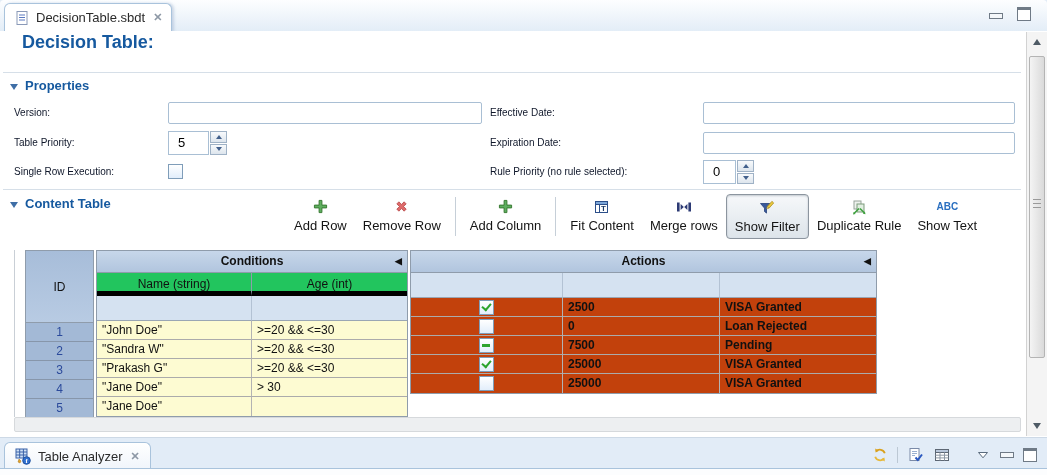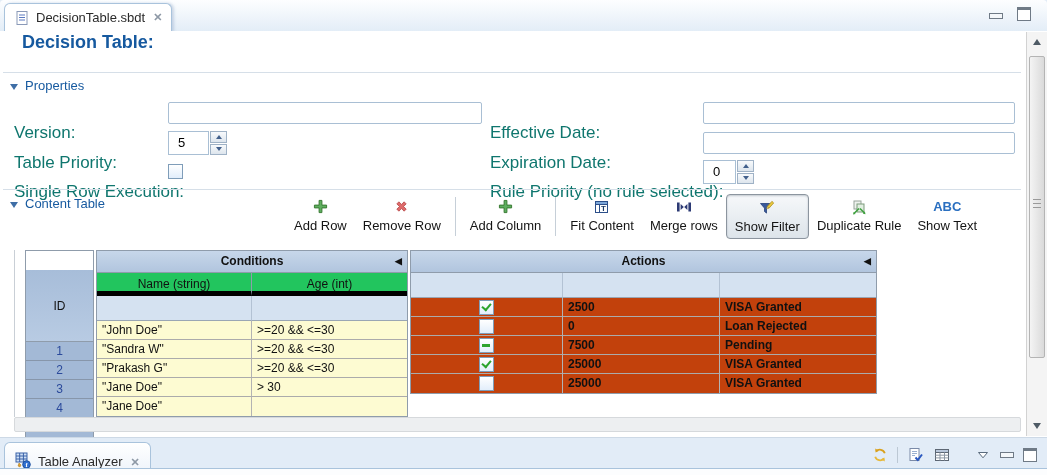--- a/index.html
+++ b/index.html
@@ -16,25 +16,25 @@
   .tab-close{font-size:11px;color:#8e99a6;font-weight:bold;margin-left:2px;cursor:default;}
   .win-btns{position:absolute;right:16px;top:7px;display:flex;gap:14px;align-items:center;}
   .minbtn{width:12px;height:4px;border:1px solid #6f7a86;background:#f4f7fa;margin-top:3px;}
   .maxbtn{width:12px;height:10px;border:1px solid #6f7a86;border-top:3px solid #6f7a86;background:#fff;}
 
   
   .editor-content{position:absolute;left:0;top:31px;width:1047px;height:406px;background:#fff;}
   .page-title{position:absolute;left:9px;top:32px;font-size:18px;font-weight:bold;color:#16599f;margin-left:13px;}
   .hsep{position:absolute;left:3px;width:1018px;height:1px;background:#d6dfe8;}
   .section-hdr{position:absolute;left:10px;display:flex;align-items:center;gap:7px;
-    font-size:13px;font-weight:normal;color:#16599f;cursor:default;}
+    font-size:13px;font-weight:bold;color:#16599f;cursor:default;}
   .tri-down{width:0;height:0;border-left:4px solid transparent;border-right:4px solid transparent;
     border-top:6px solid #3f6ea6;margin-top:2px;}
 
-  .flabel{position:absolute;font-size:17px;color:#0f766e;height:22px;line-height:22px;white-space:nowrap;margin-top:20px;}
+  .flabel{position:absolute;font-size:10px;color:#0f172a;height:22px;line-height:22px;white-space:nowrap;}
   .tinput{position:absolute;height:20px;border:1px solid #a9bfd4;border-radius:2px;background:#fff;
     font-family:"Liberation Sans",sans-serif;font-size:13px;padding:0 4px;box-sizing:content-box;}
   .spin{position:absolute;display:flex;height:24px;}
   .spin-box{border:1px solid #a9bfd4;background:#fff;font-size:13px;line-height:22px;padding-left:9px;}
   .spin-btns{display:flex;flex-direction:column;margin-left:1px;}
   .spin-up,.spin-dn{width:15px;height:11px;border:1px solid #9fb2c6;background:linear-gradient(#f8fafc,#dde5ed);
     display:flex;align-items:center;justify-content:center;}
   .spin-dn{margin-top:1px;}
   .arr-up{width:0;height:0;border-left:3px solid transparent;border-right:3px solid transparent;border-bottom:4px solid #42608c;}
   .arr-dn{width:0;height:0;border-left:3px solid transparent;border-right:3px solid transparent;border-top:4px solid #42608c;}
@@ -46,62 +46,62 @@
   .cb-indeterminate::after{content:"";position:absolute;left:2px;top:5px;width:8px;height:3px;background:#2da42d;}
 
   
   .toolbar{position:absolute;left:286px;top:194px;height:45px;display:flex;align-items:stretch;}
   .titem{display:flex;flex-direction:column;align-items:center;gap:3px;padding:4px 8px 2px 8px;
     font-size:13px;color:#141414;white-space:nowrap;cursor:default;}
   .titem .ticon{width:17px;height:17px;display:flex;align-items:center;justify-content:center;}
   .titem.pressed{border:1px solid #8c959f;border-radius:4px;background:linear-gradient(#f6f8fa,#dde4ea);
     box-shadow:inset 0 1px 2px rgba(40,60,80,.25);}
   .tsep{width:1px;background:#c6cfd8;margin:3px 6px;}
-  .abc{font-size:13px;font-weight:bold;color:#2a6fc0;letter-spacing:0;}
+  .abc{font-size:10px;font-weight:bold;color:#2a6fc0;letter-spacing:0;}
 
   
   .tbl{position:absolute;font-size:12px;color:#111;}
   .blk{position:absolute;top:0;border:1px solid #8f9cab;background:#fff;}
   .grp-head{position:relative;height:21px;line-height:21px;text-align:center;font-weight:bold;
     background:linear-gradient(#c7d7ea,#b1c5de);border-bottom:1px solid #8f9cab;}
   .grp-tri{position:absolute;right:5px;top:0;font-size:9px;line-height:21px;color:#111;}
   .col-row,.filt-row,.data-row{display:flex;}
   .col-cell{height:23px;line-height:23px;text-align:center;background:#22c55e;
     border-right:1px solid #8f9cab;border-bottom:5px solid #000000;box-sizing:border-box;}
   .filt-cell{height:25px;background:#d5e2f1;border-right:1px solid #b3c2d4;
     border-bottom:1px solid #9aa6b4;box-sizing:border-box;}
   .d-cell{height:19px;line-height:18px;padding-left:5px;border-right:1px solid #b3b3b3;
     border-bottom:1px solid #ababab;box-sizing:border-box;white-space:nowrap;overflow:hidden;}
   .c-cond{background:#fdfbd2;}
   .c-act{background:#c2410c;font-weight:bold;}
   .c-elig{display:flex;align-items:center;justify-content:center;padding-left:0;}
   .last-col{border-right:none;}
   .id-head{height:71px;display:flex;align-items:center;justify-content:center;
-    background:linear-gradient(#a7bdd9,#b8cbe3);border-bottom:1px solid #8f9cab;font-size:12px;color:#111;margin-top:19px;}
+    background:linear-gradient(#a7bdd9,#b8cbe3);border-bottom:1px solid #8f9cab;font-size:12px;color:#111;}
   .id-cell{height:19px;line-height:18px;text-align:center;background:#a3b9d6;color:#2b4a9b;
     border-bottom:1px solid #8796aa;box-sizing:border-box;}
   .tbl-strip{position:absolute;left:14px;top:417px;width:1005px;height:13px;
     background:#edeff1;border:1px solid #d6d9dc;border-radius:2px;}
   .tbl-leftline{position:absolute;left:14px;top:250px;width:1px;height:167px;background:#c9cfd6;}
 
   
   .vscroll{position:absolute;left:1026px;top:32px;width:20px;height:404px;background:#f4f4f4;border-left:1px solid #d2d2d2;}
   .vs-btn{position:absolute;left:2px;width:16px;height:14px;display:flex;align-items:center;justify-content:center;}
   .vs-tri-up{width:0;height:0;border-left:4px solid transparent;border-right:4px solid transparent;border-bottom:6px solid #4f5b66;}
   .vs-tri-dn{width:0;height:0;border-left:4px solid transparent;border-right:4px solid transparent;border-top:6px solid #4f5b66;}
   .vs-thumb{position:absolute;left:2px;top:24px;width:14px;height:300px;border:1px solid #b4b4b4;border-radius:2px;
     background:linear-gradient(90deg,#f4f4f4,#dadada);}
   .vs-thumb::after{content:"";position:absolute;left:3px;top:142px;width:8px;height:11px;
     background:repeating-linear-gradient(#9a9a9a 0 1px,transparent 1px 4px);}
 
   
   .bottom{position:absolute;left:0;top:437px;width:1047px;height:38px;background:#e2ecf7;border-top:1px solid #cdd9e6;}
   .bottom-tab{position:absolute;left:4px;top:4px;height:26px;background:linear-gradient(#ffffff,#f0f5fb);
     border:1px solid #a9c3dc;border-bottom:none;border-radius:6px 6px 0 0;
-    display:flex;align-items:flex-end;gap:6px;padding:0 10px;}
+    display:flex;align-items:center;gap:6px;padding:0 10px;}
   .bottom-content{position:absolute;left:0;top:30px;width:1047px;height:8px;background:#fcfdfe;border-top:1px solid #a9c3dc;}
   .bottom-icons{position:absolute;right:10px;top:8px;display:flex;align-items:center;gap:9px;height:18px;}
   .bicon{width:17px;height:17px;display:flex;align-items:center;justify-content:center;}
   .bsep{width:1px;height:16px;background:#bcc8d4;}
   .gap10{width:6px;}
 </style>
 </head>
 <body>
 
 <div class="app">

